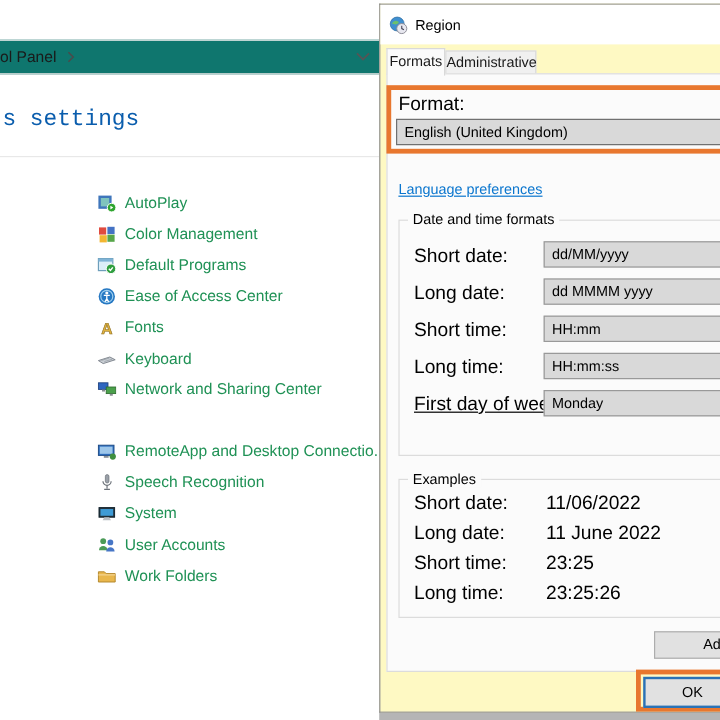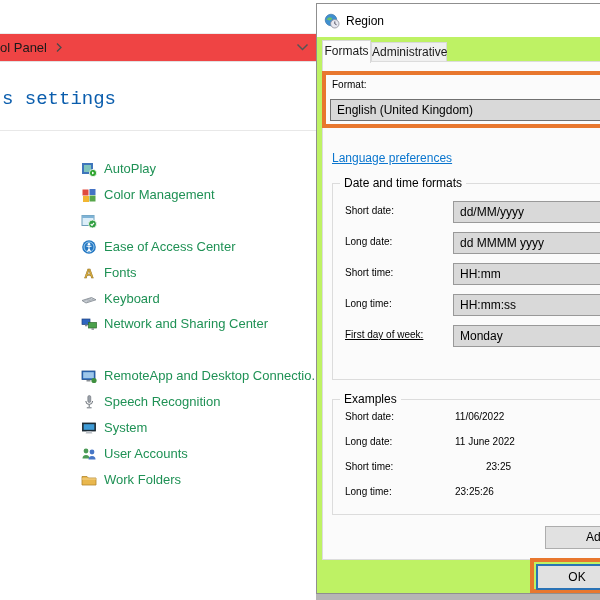--- a/index.html
+++ b/index.html
@@ -4,40 +4,40 @@
 <style>
   * { margin:0; padding:0; box-sizing:border-box; }
   html,body { background:#fff; }
   #screen {
     position:relative; width:600px; height:600px; overflow:hidden;
     background:#fff; font-family:"Liberation Sans", sans-serif; color:#1a1a1a;
   }
   
   .crumb-bar {
     position:absolute; left:0; top:33px; width:316px; height:29px;
-    background:#ef4444; border-top:1px solid #ececec; border-bottom:1px solid #e1e1e1;
+    background:#0f766e; border-top:1px solid #ececec; border-bottom:1px solid #e1e1e1;
     display:flex; align-items:center; font-size:13px; color:#1a1a1a;
   }
   .crumb { white-space:nowrap; cursor:default; }
   .crumb-sep { margin:0 9px; display:flex; align-items:center; }
   .crumb-chevron { margin-left:auto; margin-right:7px; display:flex; align-items:center; }
   .cp-heading {
     position:absolute; left:2px; top:88px; font-size:19px; color:#0a5dad; white-space:nowrap;font-family:Liberation Mono, monospace;
   }
   .cp-divider { position:absolute; left:0; top:130px; width:316px; height:1px; background:#e8e8e8; }
   .cp-item {
     position:absolute; left:81px; height:18px; display:flex; gap:7px;
     white-space:nowrap; cursor:pointer;
   }
   .cp-item .cpl { font-size:13px; color:#1f9155; }
   .cp-item svg { display:block; }
   
   .dialog {
     position:absolute; left:316px; top:3px; width:284px; height:591px;
-    background:#bef264; border:1px solid #8f8f8f; border-right:none;
+    background:#fef9c3; border:1px solid #8f8f8f; border-right:none;
   }
   .dialog-shadow { position:absolute; left:316px; top:594px; width:284px; height:6px; background:#b5b5b5; }
   .titlebar {
     position:absolute; left:0; top:0; width:295px; height:33px; background:#fff;
     display:flex; align-items:center;
   }
   .titlebar .ticon { margin-left:7px; display:flex; }
   .titlebar .ttext { margin-left:6px; font-size:12px; color:#000; }
   .tab {
     position:absolute; font-size:12px; text-align:center; cursor:pointer;
@@ -51,21 +51,21 @@
     left:54px; top:38px; width:76px; height:21px; background:#f0f0f0;
     z-index:1; line-height:19px;
   }
   .tab-page {
     position:absolute; left:5px; top:57px; width:295px; height:499px;
     background:#fbfbfb; border:1px solid #dcdcdc; z-index:2;
   }
   .hl-box { position:absolute; border:4px solid #e8772e; z-index:6; pointer-events:none; }
   .hl-format { left:5px; top:67px; width:295px; height:57px; }
   .hl-ok { left:213px; top:554px; width:95px; height:35px; }
-  .dlabel { position:absolute; font-size:10px; color:#000; white-space:nowrap; z-index:4; }
+  .dlabel { position:absolute; font-size:16px; color:#000; white-space:nowrap; z-index:4; }
   .combo {
     position:absolute; height:22px; background:#d9d9d9; border:1px solid #707070;
     font-size:12px; color:#000; line-height:20px; padding-left:6px; z-index:4; cursor:default;
     white-space:nowrap;
   }
   .combo-light { border:1px solid #999; }
   .dlink {
     position:absolute; left:15px; top:147px; font-size:12px; color:#0b76ce;
     text-decoration:underline; z-index:4; cursor:pointer; white-space:nowrap;
   }
@@ -130,20 +130,21 @@
   </div>
   <div class="cp-item" style="top:213px">
     <span>
         <svg width="16" height="16" viewBox="0 0 16 16">
           <rect x="1" y="2.5" width="12" height="10" fill="#dceef9" stroke="#6d9eba" stroke-width="1"></rect>
           <rect x="1" y="2.5" width="12" height="2.5" fill="#7fb3d6"></rect>
           <circle cx="11.5" cy="11" r="4" fill="#2f9e3f" stroke="#fff" stroke-width="0.8"></circle>
           <path d="M9.7 11 l1.3 1.4 2-2.6" stroke="#fff" stroke-width="1.2" fill="none"></path>
         </svg>
       </span>
+    <span class="cpl">Default Programs</span>
   </div>
   <div class="cp-item" style="top:239px">
     <span>
         <svg width="16" height="16" viewBox="0 0 16 16">
           <circle cx="8" cy="8" r="6.8" fill="#2577c2"></circle>
           <circle cx="8" cy="8" r="5" fill="none" stroke="#9ccdee" stroke-width="1"></circle>
           <circle cx="8" cy="5.2" r="1.3" fill="#fff"></circle>
           <path d="M5.5 7.2 h5 M8 7.2 v2.8 M8 10 l-1.6 2.6 M8 10 l1.6 2.6" stroke="#fff" stroke-width="1.1" fill="none"></path>
         </svg>
       </span>
@@ -269,21 +270,21 @@
     <div class="combo combo-light" style="left:136px; top:321px; width:172px;">Monday</div>
 
     <div class="gbox" style="left:15px; top:395px; width:290px; height:116px;">
       <span class="gbox-label">Examples</span>
     </div>
     <div class="dlabel" style="left:28px; top:407px;">Short date:</div>
     <div class="dlabel" style="left:138px; top:407px;">11/06/2022</div>
     <div class="dlabel" style="left:28px; top:432px;">Long date:</div>
     <div class="dlabel" style="left:138px; top:432px;">11 June 2022</div>
     <div class="dlabel" style="left:28px; top:457px;">Short time:</div>
-    <div class="dlabel" style="left:138px; top:457px;margin-left:31px;">23:25</div>
+    <div class="dlabel" style="left:138px; top:457px;">23:25</div>
     <div class="dlabel" style="left:28px; top:482px;">Long time:</div>
     <div class="dlabel" style="left:138px; top:482px;">23:25:26</div>
 
     <button class="btn btn-additional">Ad</button>
     <div class="hl-box hl-ok"></div>
     <button class="btn btn-ok">OK</button>
 
   </div>
   <div class="dialog-shadow"></div>
 

